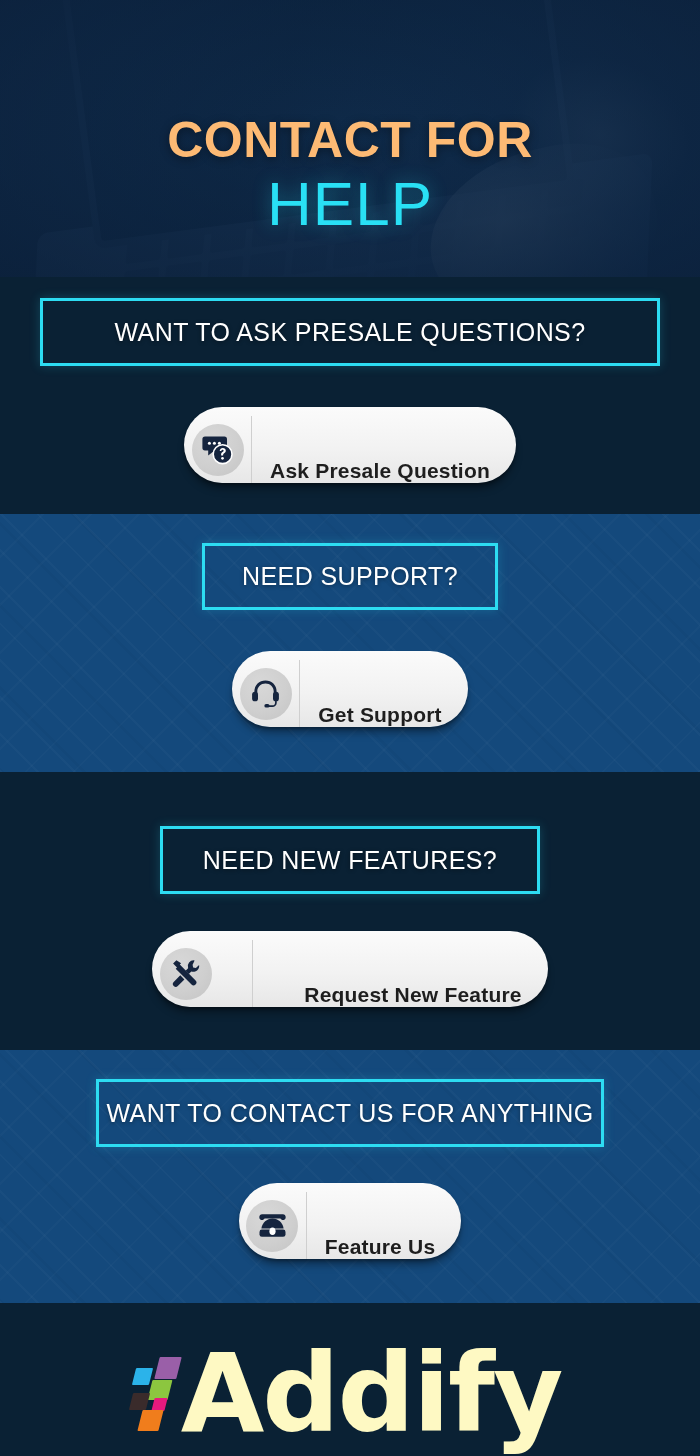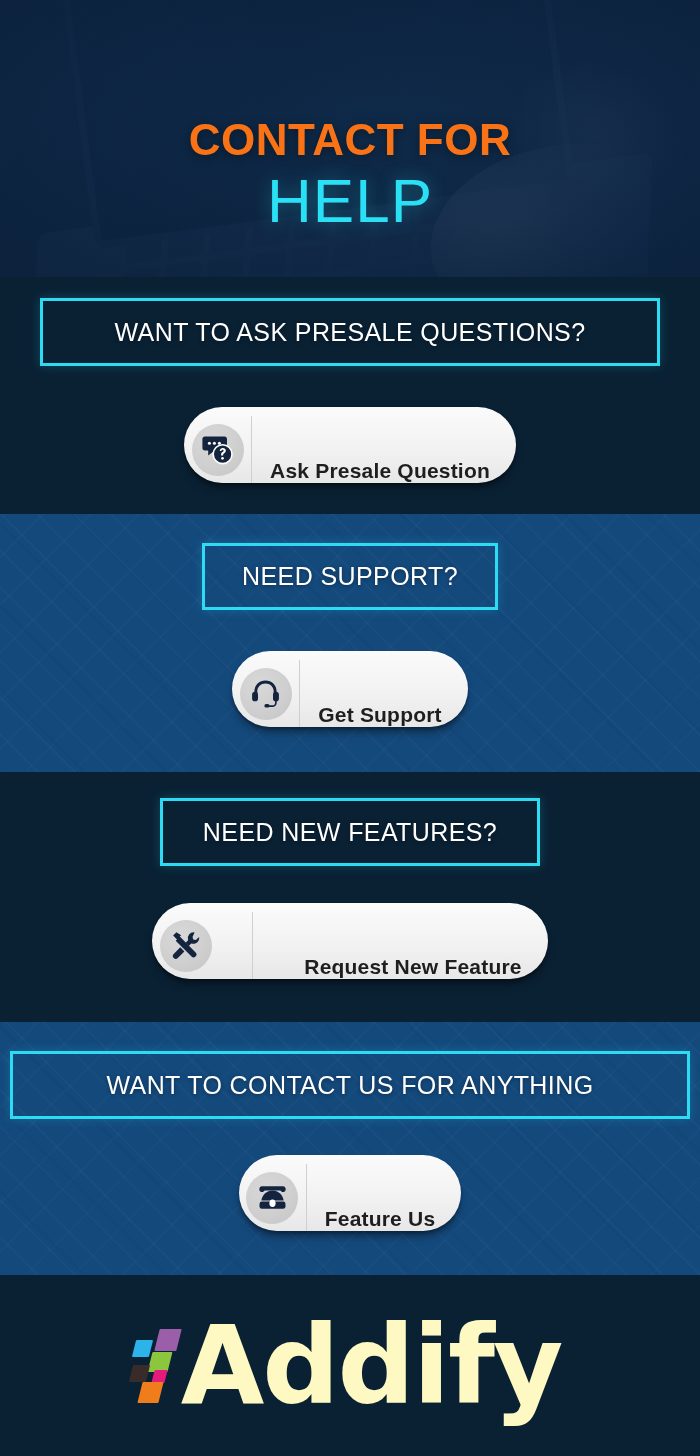--- a/index.html
+++ b/index.html
@@ -74,22 +74,22 @@
     position:absolute; inset:0;
     background:radial-gradient(ellipse at 50% 45%, rgba(10,30,56,.12) 0%, rgba(8,26,50,.62) 100%);
   }
   .hero-text{
     position:absolute; inset:0;
     display:flex; flex-direction:column;
     align-items:center; justify-content:center;
     padding-top:74px;
   }
   .hero-l1{
-    color:#f97316;
-    font-size:44px;
+    color:#fdba74;
+    font-size:50px;
     font-weight:bold;
     letter-spacing:0.5px;
     line-height:1;
     text-shadow:0 2px 10px rgba(0,0,0,.38);
     font-family:"Liberation Sans", sans-serif;
   }
   .hero-l2{
     color:#29e0f5;
     font-size:62px;
     font-weight:400;
@@ -288,21 +288,21 @@
               <rect x="15.4" y="27.1" width="5.1" height="3.5" rx="1.7" fill="#15243e"></rect>
             </svg>
           </div>
         </div>
         <div class="pill-div"></div>
         <div class="pill-label">Get Support</div>
       </div>
     </div>
   </div>
 
-  <div class="sec sec-dark" style="height:250px;">
+  <div class="sec sec-dark" style="height:250px;margin-top:28px;">
     <div class="sec-inner" style="padding-top:26px;">
       <div class="headbox" style="width:380px;height:68px;">
         <span>NEED NEW FEATURES?</span>
       </div>
       <div class="pill" style="margin-top:37px;gap:33px;">
         <div class="pill-ico">
           <div class="disc">
             <svg class="ico-svg" width="33" height="33" viewBox="0 0 33 33" aria-hidden="true">
               <g fill="#15243e">
                 <path d="M7.4 3.2 4.1 6.5l3.9 3.9-1.3 1.3 13.6 13.6 2.2 2.2a2.9 2.9 0 0 0 4.1-4.1l-2.2-2.2L10.8 7.6l1.3-1.3z"></path>
@@ -314,21 +314,21 @@
         </div>
         <div class="pill-div"></div>
         <div class="pill-label">Request New Feature</div>
       </div>
     </div>
   </div>
 
   <div class="sec sec-blue" style="height:253px;">
     <div class="sec-pattern"></div>
     <div class="sec-inner" style="padding-top:29px;">
-      <div class="headbox" style="width:680px;height:68px;">
+      <div class="headbox" style="width:508px;height:68px;">
         <span>WANT TO CONTACT US FOR ANYTHING</span>
       </div>
       <div class="pill" style="margin-top:36px;">
         <div class="pill-ico">
           <div class="disc">
             <svg class="ico-svg" width="33" height="33" viewBox="0 0 33 33" aria-hidden="true">
               <g fill="#15243e">
                 <path d="M6.1 5.3c-1.6 0-2.8 1.3-2.8 2.9s1.2 2.9 2.8 2.9c1.1 0 2-.6 2.5-1.5h15.8c.5.9 1.4 1.5 2.5 1.5 1.6 0 2.8-1.3 2.8-2.9s-1.2-2.9-2.8-2.9z"></path>
                 <path d="M16.5 9.6c-5.7 0-10.3 4.3-11.1 9.9h22.2c-.8-5.6-5.4-9.9-11.1-9.9z"></path>
                 <rect x="3.5" y="20.6" width="26" height="7.2" rx="2.4"></rect>

